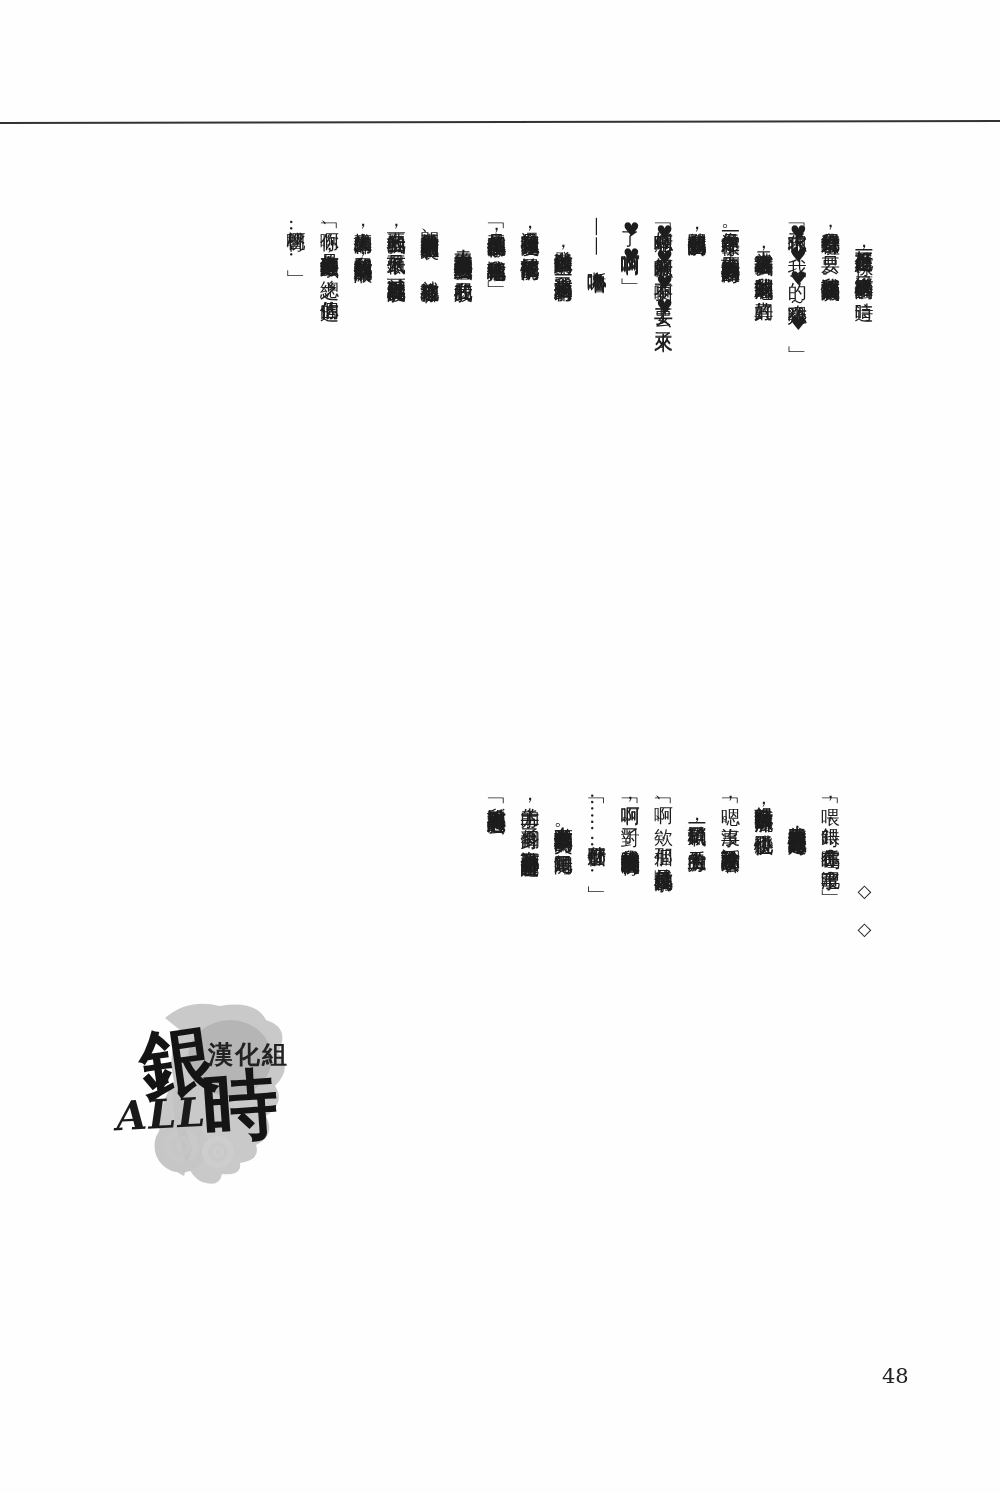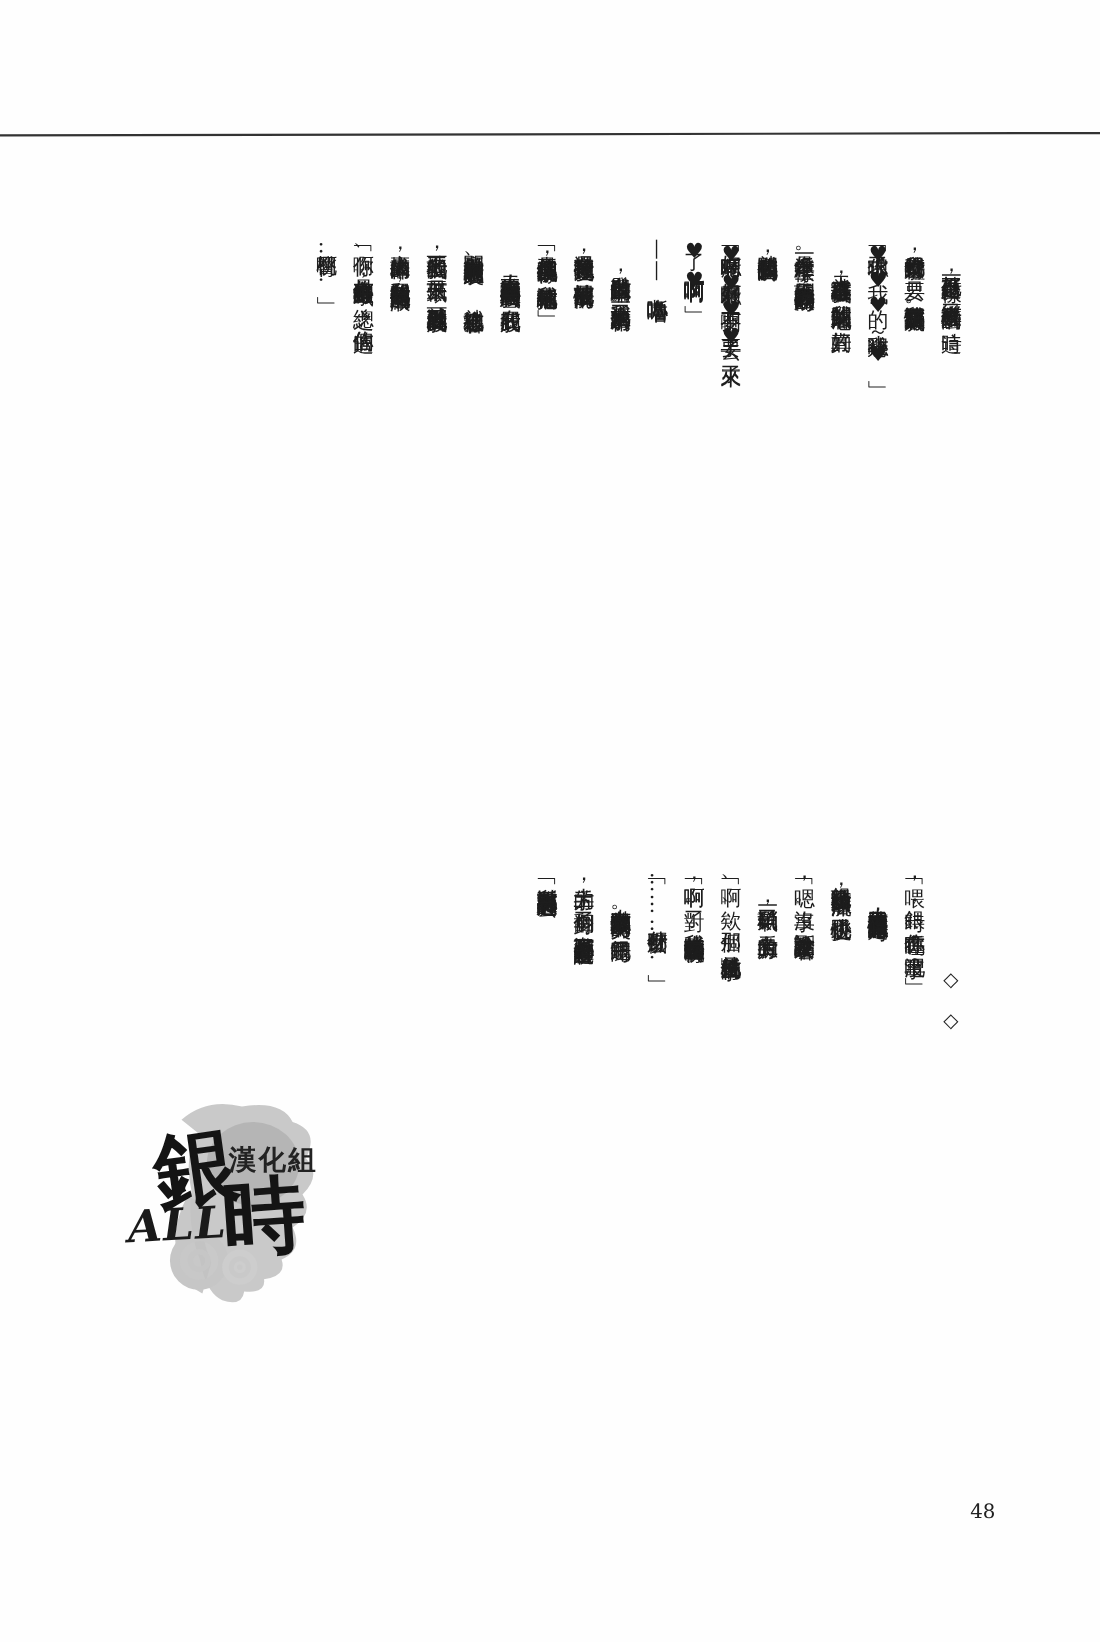--- a/index.html
+++ b/index.html
@@ -36,21 +36,21 @@
     position:absolute; left:46px; top:98px; font-size:40px; color:#1a1a1a;
     font-style:italic; font-weight:bold; letter-spacing:1px;
     font-family:"DejaVu Serif","Liberation Serif",serif; transform:rotate(-3deg); line-height:1;
   }
   .logo-group {
     position:absolute; left:138px; top:46px; font-size:25px; color:#222;
     font-weight:700; letter-spacing:2px; line-height:1;
     font-family:"DejaVu Sans","Liberation Sans",sans-serif;
   }
   .page-number {
-    position:absolute; left:882px; top:1364px; font-size:18px; color:#222;
+    position:absolute; left:882px; top:1364px; font-size:21px; color:#222;
     font-family:"DejaVu Serif","Liberation Serif",serif;
   }
 </style>
 </head>
 <body>
 
 <div class="page">
 
   <div class="rule"></div>
 

